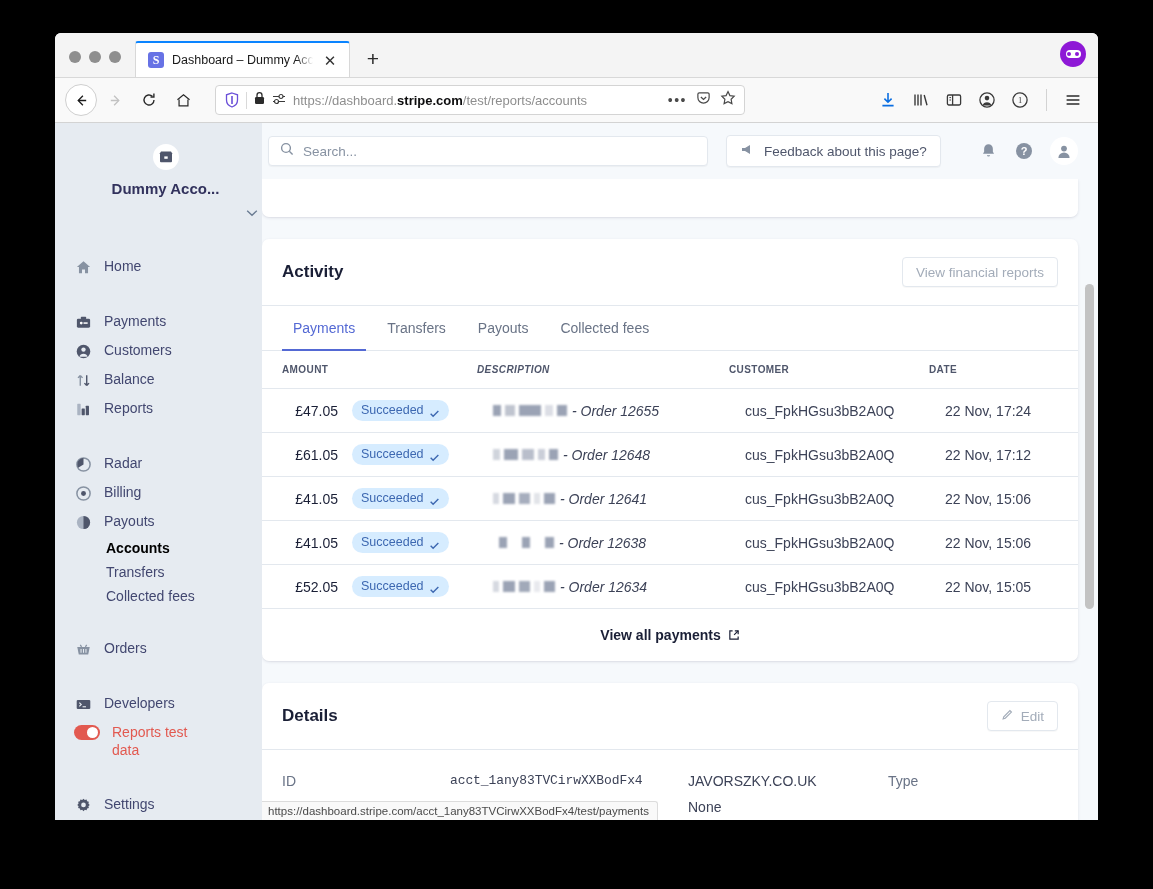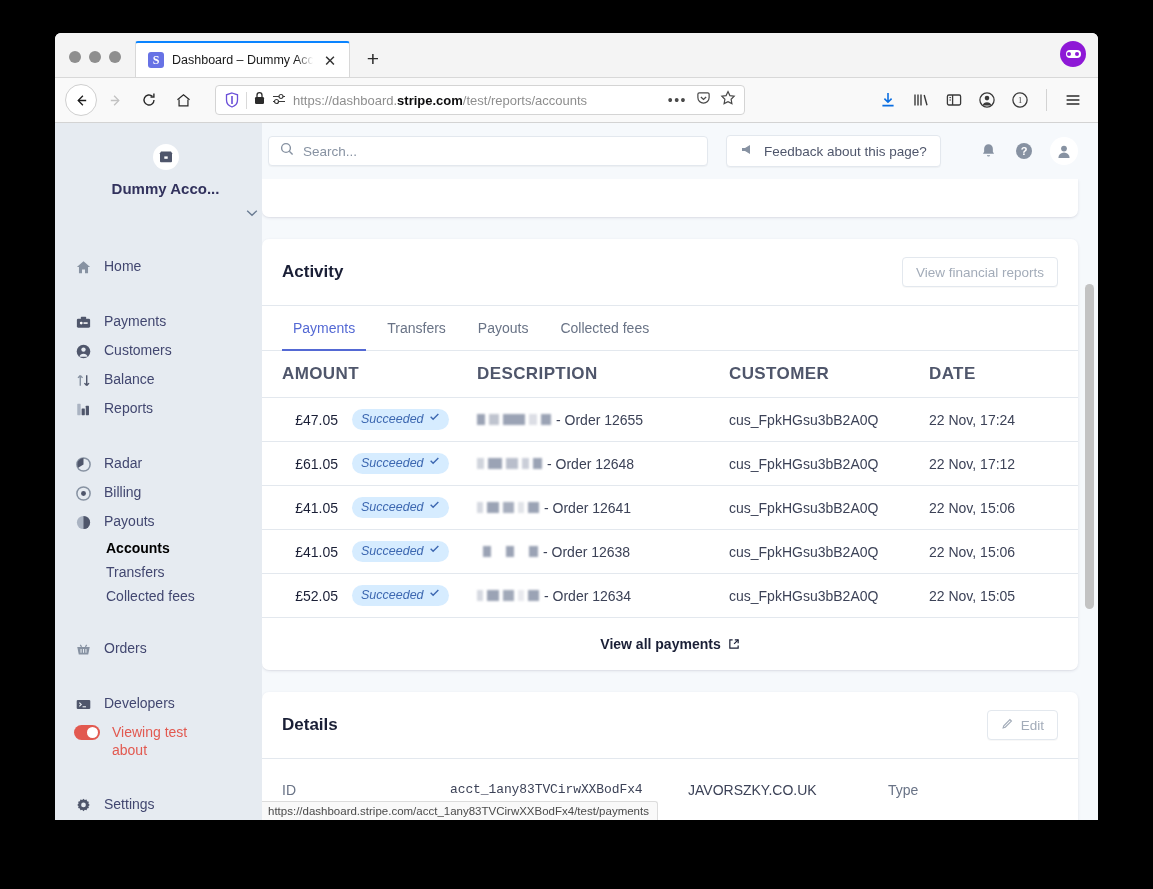--- a/index.html
+++ b/index.html
@@ -234,53 +234,53 @@
   .tab-item {
     padding: 14px 11px 13px 11px;
     font-size: 14px; color: #697386;
     border-bottom: 2px solid transparent;
     margin-bottom: -1px;
   }
   .tab-item.active { color: #5469d4; font-weight: 500; border-bottom-color: #5469d4; }
 
   table.paytable { width: 100%; border-collapse: collapse; }
   table.paytable th {
-    text-align: left; font-size: 17px; letter-spacing: .4px;
+    text-align: left; font-size: 10px; letter-spacing: .4px;
     color: #4f566b; font-weight: bold; text-transform: uppercase;
     padding: 13px 0 13px 0; border-bottom: 1px solid #e3e8ee;
   }
   table.paytable td {
-    padding: 11px 0; border-bottom: 1px solid #e3e8ee;
+    padding: 11px 16px; border-bottom: 1px solid #e3e8ee;
     font-size: 14px; color: #3c4257; vertical-align: middle;
   }
   table.paytable tr:last-child td { border-bottom: 1px solid #e3e8ee; }
   .col-amt   { width: 215px; padding-left: 20px !important; }
-  .col-desc  { width: 252px; }
+  .col-desc  { width: 252px; font-style: italic; }
   .col-cust  { width: 200px; }
   .col-date  { width: auto; padding-right: 20px !important;}
   .amt-cell { display: flex; align-items: center; gap: 14px; }
   .amt-val { font-size: 14px; color: #1a1f36; min-width: 56px; text-align: right; }
   .badge-ok {
-    display: inline-flex; align-items: flex-start; gap: 5px;
+    display: inline-flex; align-items: flex-end; gap: 5px;
     background: #d6ecff; color: #3d68b1;
     border-radius: 11px; padding: 2px 9px;
-    font-size: 12.5px; line-height: 17px; font-style: italic;
+    font-size: 12.5px; line-height: 17px;
   }
   .desc-cell { display: flex; align-items: center; gap: 5px; }
   .redact { display: flex; align-items: center; gap: 4px; flex: 0 0 auto; filter: blur(1.1px); }
   .redact i { display: block; height: 11px; background: #8a93a8; opacity: .85; }
   .mono { font-family: "Liberation Mono", monospace; }
   .card-foot {
     padding: 17px 0; text-align: center;
   }
   .foot-link { font-size: 14px; color: #1a1f36; font-weight: bold; display: inline-flex; align-items: center; gap: 7px;}
 
   .detail-grid {
     display: grid; grid-template-columns: 168px 238px 200px 1fr;
-    padding: 20px 20px 26px 20px; row-gap: 14px;
+    padding: 20px 20px 26px 20px; row-gap: 4px;
     align-items: start;
   }
   .dl-key { font-size: 14px; color: #697386; line-height: 22px; }
   .dl-val { font-size: 14px; color: #3c4257; line-height: 22px; word-break: break-word; }
   .dl-val.mono { font-size: 13px; letter-spacing: -.1px; }
 
   
   .vscroll {
     position: absolute; right: 4px; top: 0; width: 9px; height: 100%;
   }
@@ -557,21 +557,21 @@
             <svg width="17" height="17" viewBox="0 0 18 18">
                 <rect x="1.8" y="4.2" width="14.4" height="9.6" rx="1.2" fill="#4f566b"></rect>
                 <path d="M4.6 7 L6.6 9 L4.6 11" fill="none" stroke="#e6ebf1" stroke-width="1.2"></path>
                 <path d="M8 11.4 H11.6" stroke="#e6ebf1" stroke-width="1.2"></path>
               </svg>
           </span>
           <span>Developers</span>
         </div>
         <div class="nav-item testmode">
           <span class="toggle-pill"></span>
-          <span style="max-width:96px;">Viewing test about</span>
+          <span style="max-width:96px;">Reports test data</span>
         </div>
       </div>
 
       <div class="nav-group">
         <div class="nav-item">
           <span class="nav-ico">
             <svg width="17" height="17" viewBox="0 0 18 18">
                 <path d="M9 1.8 L10.4 3.2 L12.3 2.7 L12.8 4.6 L14.7 5.1 L14.2 7 L15.6 8.4 L14.2 9.8 L14.7 11.7 L12.8 12.2 L12.3 14.1 L10.4 13.6 L9 15 L7.6 13.6 L5.7 14.1 L5.2 12.2 L3.3 11.7 L3.8 9.8 L2.4 8.4 L3.8 7 L3.3 5.1 L5.2 4.6 L5.7 2.7 L7.6 3.2 Z" fill="#4f566b"></path>
                 <circle cx="9" cy="8.4" r="2.5" fill="#e6ebf1"></circle>
               </svg>

